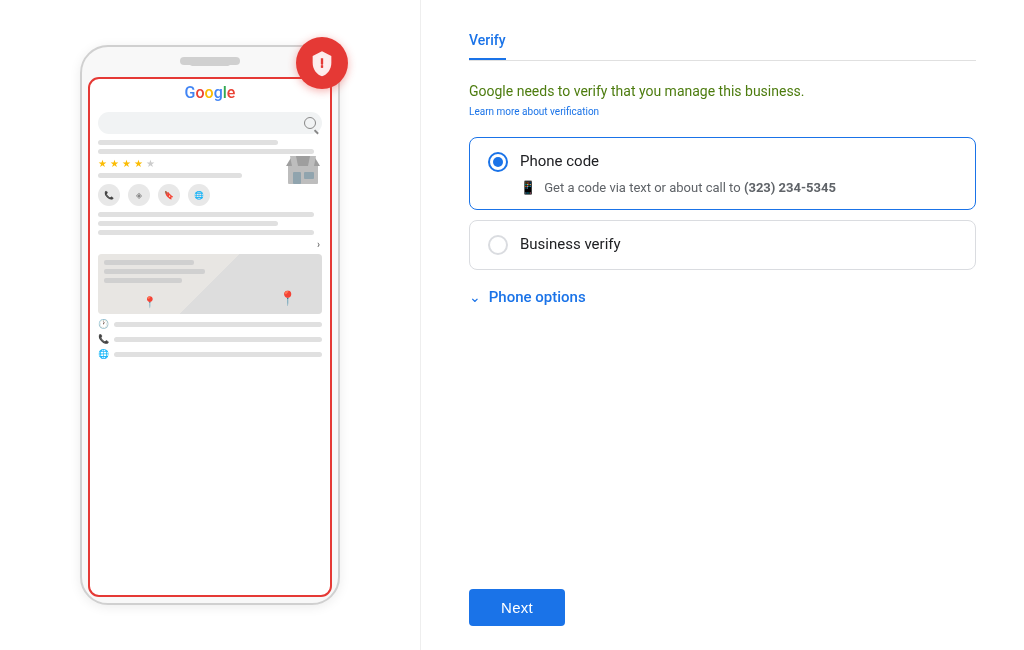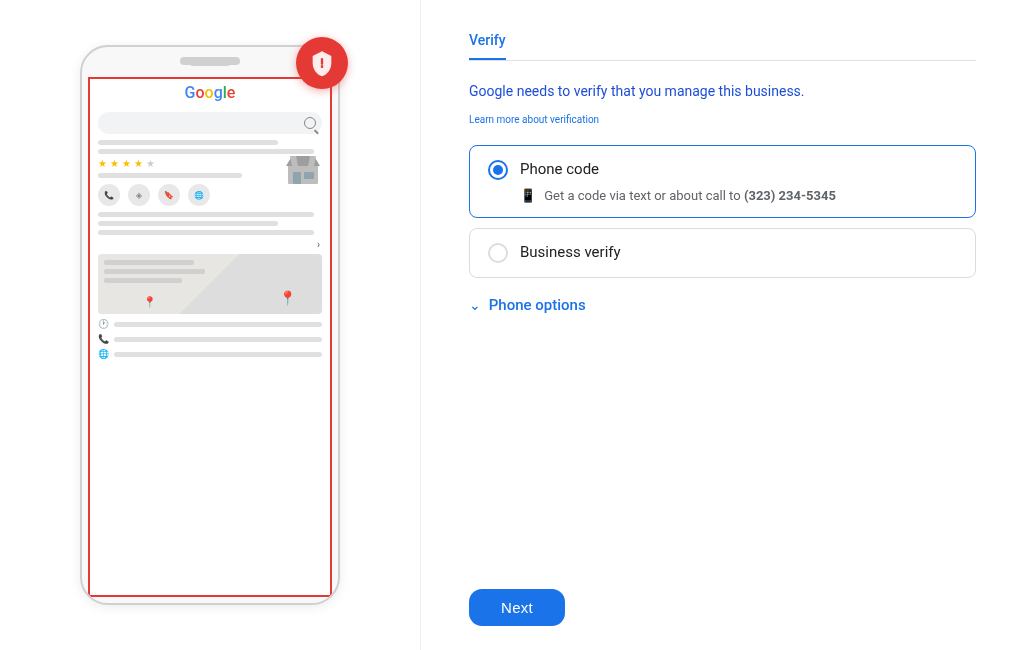--- a/index.html
+++ b/index.html
@@ -47,21 +47,21 @@
     }
 
     .phone-inner {
       position: absolute;
       top: 30px;
       left: 6px;
       right: 6px;
       bottom: 6px;
       background: #fff;
       border: 2px solid #e53935;
-      border-radius: 0;
+      border-radius: 11px;
       overflow: hidden;
     }
 
     .phone-search-bar {
       margin: 10px 8px 6px;
       height: 22px;
       background: #f1f3f4;
       border-radius: 11px;
       display: flex;
       align-items: center;
@@ -241,22 +241,22 @@
 
     h1.verify-title {
       font-size: 26px;
       font-weight: 400;
       color: #202124;
       margin-bottom: 12px;
     }
 
     .description {
       font-size: 14px;
-      color: #1d4ed8;
-      margin-bottom: 12px;
+      color: #4d7c0f;
+      margin-bottom: 4px;
       line-height: 1.5;
     }
 
     .learn-more-link {
       font-size: 10px;
       color: #1a73e8;
       text-decoration: none;
       cursor: pointer;
       display: block;
       margin-bottom: 20px;
@@ -342,21 +342,21 @@
     
     .next-btn-row {
       margin-top: auto;
       padding-top: 16px;
     }
 
     .next-btn {
       background: #1a73e8;
       color: #fff;
       border: none;
-      border-radius: 13px;
+      border-radius: 4px;
       padding: 10px 32px;
       font-size: 15px;
       font-weight: 500;
       cursor: pointer;
       letter-spacing: 0.3px;
     }
   </style>
 </head>
 <body>
 

